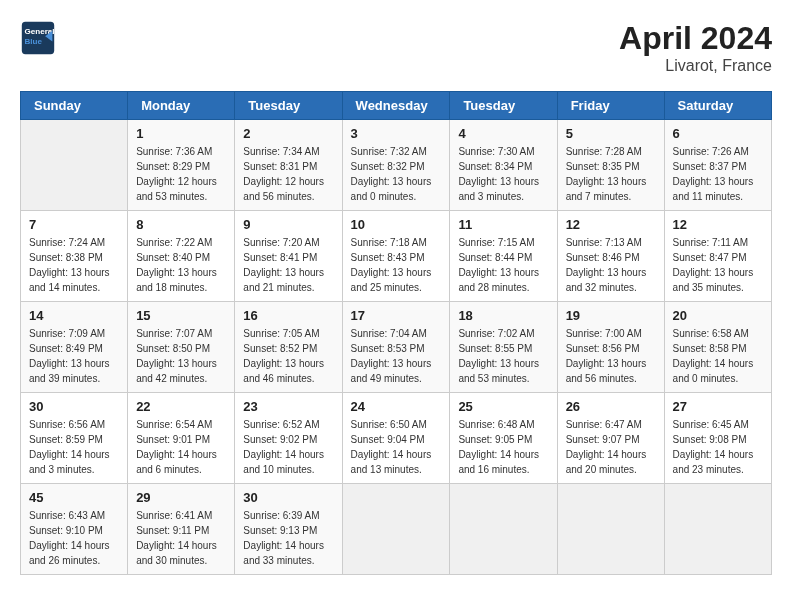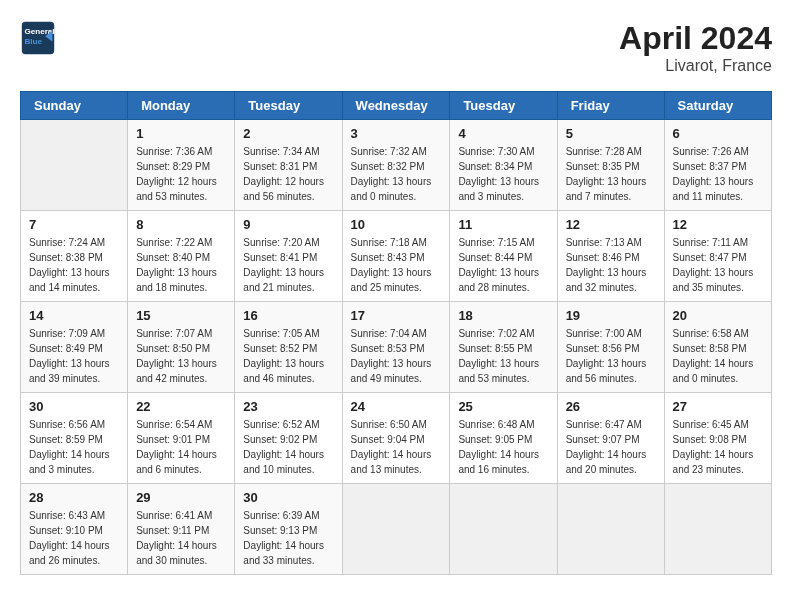--- a/index.html
+++ b/index.html
@@ -225,21 +225,21 @@
           <span class="day-number">26</span>
           <div class="day-info">Sunrise: 6:47 AM<br>Sunset: 9:07 PM<br>Daylight: 14 hours and 20 minutes.</div>
         </td>
         <td>
           <span class="day-number">27</span>
           <div class="day-info">Sunrise: 6:45 AM<br>Sunset: 9:08 PM<br>Daylight: 14 hours and 23 minutes.</div>
         </td>
       </tr>
       <tr>
         <td>
-          <span class="day-number">28</span>
+          <span class="day-number">45</span>
           <div class="day-info">Sunrise: 6:43 AM<br>Sunset: 9:10 PM<br>Daylight: 14 hours and 26 minutes.</div>
         </td>
         <td>
           <span class="day-number">29</span>
           <div class="day-info">Sunrise: 6:41 AM<br>Sunset: 9:11 PM<br>Daylight: 14 hours and 30 minutes.</div>
         </td>
         <td>
           <span class="day-number">30</span>
           <div class="day-info">Sunrise: 6:39 AM<br>Sunset: 9:13 PM<br>Daylight: 14 hours and 33 minutes.</div>
         </td>

